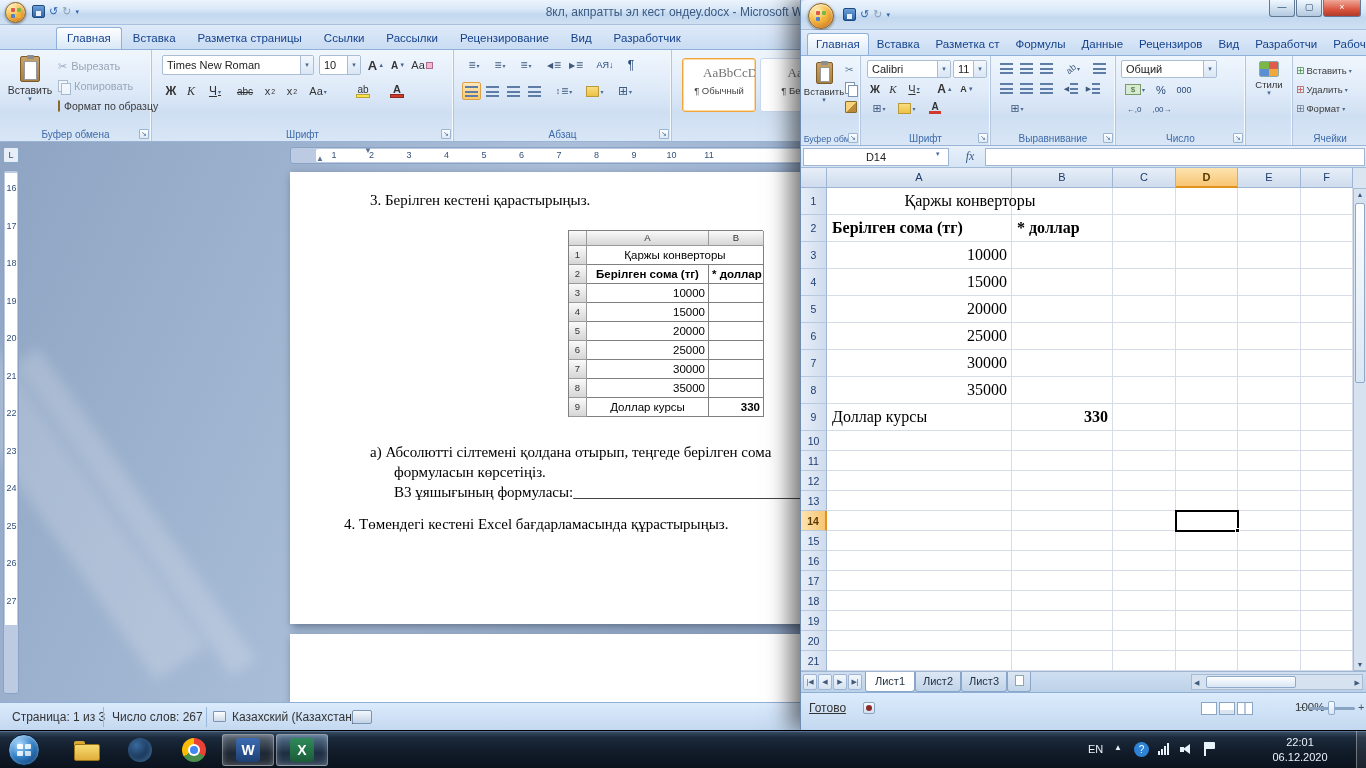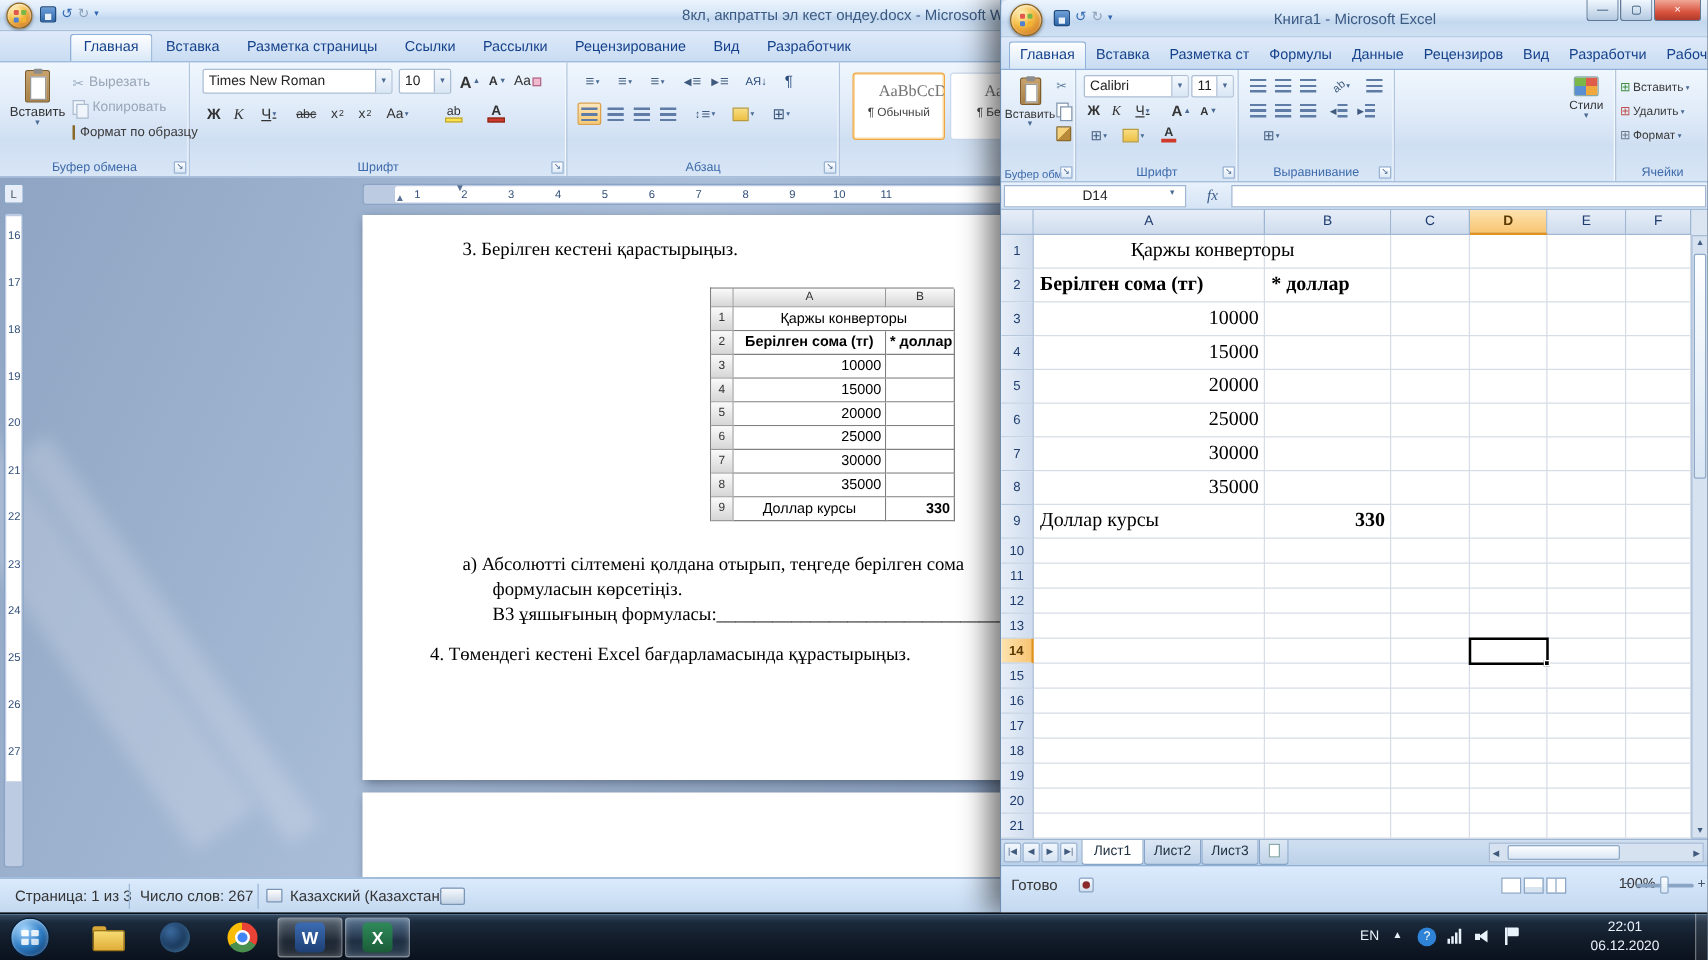--- a/index.html
+++ b/index.html
@@ -377,21 +377,20 @@
       <span class="abs vsep" style="left:206px;top:4px;height:20px;"></span>
       <span class="abs" style="left:213px;top:8px;width:13px;height:11px;background:linear-gradient(#fdfdfd,#cfd9e8);border:1px solid #7a94b4;border-radius:1px;"></span>
       <span class="abs" style="left:232px;top:7px;">Казахский (Казахстан)</span>
       <span class="abs" style="left:352px;top:7px;width:20px;height:14px;background:linear-gradient(#f4f8fc,#c2d2e4);border:1px solid #7a94b4;border-radius:2px;"></span>
     </div>
   </div>
 
   <div class="abs" style="left:800px;top:0;width:566px;height:730px;background:#cfe0f2;border-left:1px solid #6e8db0;box-shadow:-10px 0 22px rgba(0,0,0,.55);">
 
     <div class="abs tbar" style="left:0;top:0;width:566px;height:30px;border-radius:5px 0 0 0;">
-      <div class="abs wintitle" style="top:8px;">Книга1  - Microsoft Excel</div>
       <div class="abs orb" style="left:7px;top:3px;width:26px;height:26px;">
           <div class="orbflower">
             <span class="od1"></span>
             <span class="od2"></span>
             <span class="od3"></span>
             <span class="od4"></span>
           </div>
         </div>
       <div class="abs qat" style="left:42px;top:8px;">
         <span class="i-save"></span>
@@ -514,20 +513,44 @@
             <span class="i-al" style="width:8px;"></span>
           </div>
         <div class="abs sbtn" style="left:6px;top:44px;width:40px;height:17px;color:#3f5a7d;font-size:11px;">
             <span>⊞</span>
             <span style="font-size:6px;color:#4a6a94;">▾</span>
           </div>
         <div class="glabel">Выравнивание</div>
         <div class="launcher">↘</div>
       </div>
 
+      <div class="abs rgroup" style="left:315px;width:130px;">
+        <div class="abs combo" style="left:5px;top:4px;width:96px;height:18px;">
+          <span class="cmbtxt" style="line-height:16px;">Общий</span>
+          <span class="cmbarr" style="line-height:15px;">▾</span>
+        </div>
+        <div class="abs sbtn" style="left:5px;top:25px;width:28px;height:17px;">
+            <span class="i-note">$</span>
+            <span style="font-size:6px;color:#4a6a94;">▾</span>
+          </div>
+        <div class="abs sbtn" style="left:37px;top:25px;width:16px;height:17px;font-size:11px;color:#2a4a7a;">
+            <span>%</span>
+          </div>
+        <div class="abs sbtn" style="left:55px;top:25px;width:26px;height:17px;font-size:9px;color:#2a4a7a;">
+            <span>000</span>
+          </div>
+        <div class="abs sbtn" style="left:5px;top:45px;width:26px;height:16px;font-size:8px;color:#2a4a7a;">
+            <span>←,0</span>
+          </div>
+        <div class="abs sbtn" style="left:33px;top:45px;width:26px;height:16px;font-size:8px;color:#2a4a7a;">
+            <span>,00→</span>
+          </div>
+        <div class="glabel">Число</div>
+        <div class="launcher">↘</div>
+      </div>
 
       <div class="abs rgroup" style="left:445px;width:47px;">
         <div class="abs bigbtn" style="left:3px;top:4px;width:40px;height:66px;">
           <div class="i-stylesq"></div>
           <div class="bigbtn-label" style="font-size:9.5px;">Стили</div>
           <div class="mini-arrow">▾</div>
         </div>
       </div>
 
       <div class="abs rgroup" style="left:492px;width:74px;border-right:none;">
@@ -647,21 +670,21 @@
       <div class="stab" style="left:160px;width:46px;">Лист3</div>
       <div class="stab" style="left:206px;width:24px;"><span style="display:inline-block;width:9px;height:11px;background:#fff;border:1px solid #8aa;margin-top:3px;"></span></div>
       <div class="scrtrack" style="left:390px;top:2px;width:172px;height:16px;">
         <div class="scrarr" style="left:2px;top:4px;">◀</div>
         <div class="scrthumb" style="left:14px;top:1px;width:90px;height:12px;"></div>
         <div class="scrarr" style="right:2px;top:4px;">▶</div>
       </div>
     </div>
 
     <div class="abs sbar" style="left:0;top:692px;width:566px;height:38px;">
-      <span class="abs" style="left:8px;top:8px;">Готово</span>
+      <span class="abs" style="left:8px;top:8px;text-decoration:underline;">Готово</span>
       <span class="abs" style="left:62px;top:9px;width:12px;height:12px;background:linear-gradient(#f6fafd,#d2dfee);border:1px solid #8aa4c4;border-radius:2px;">
           <span style="display:block;width:6px;height:6px;margin:2px auto 0;border-radius:50%;background:#8a2a2a;"></span>
         </span>
       <span class="vwbox" style="left:400px;top:9px;"></span>
       <span class="vwbox" style="left:418px;top:9px;background:linear-gradient(#fff 60%,#d8e4f0 60%);"></span>
       <span class="vwbox" style="left:436px;top:9px;background:linear-gradient(90deg,#fff 45%,#b8c8da 45%,#b8c8da 55%,#fff 55%);"></span>
       <span class="abs" style="left:462px;top:8px;font-size:11.5px;margin-left:32px;">100%</span>
       <span class="abs" style="left:498px;top:8px;font-size:11px;color:#456;">−</span>
       <span class="abs" style="left:508px;top:14px;width:46px;height:3px;background:#8aa4c4;border-radius:2px;"></span>
       <span class="abs scrthumb" style="left:527px;top:8px;width:7px;height:14px;"></span>

